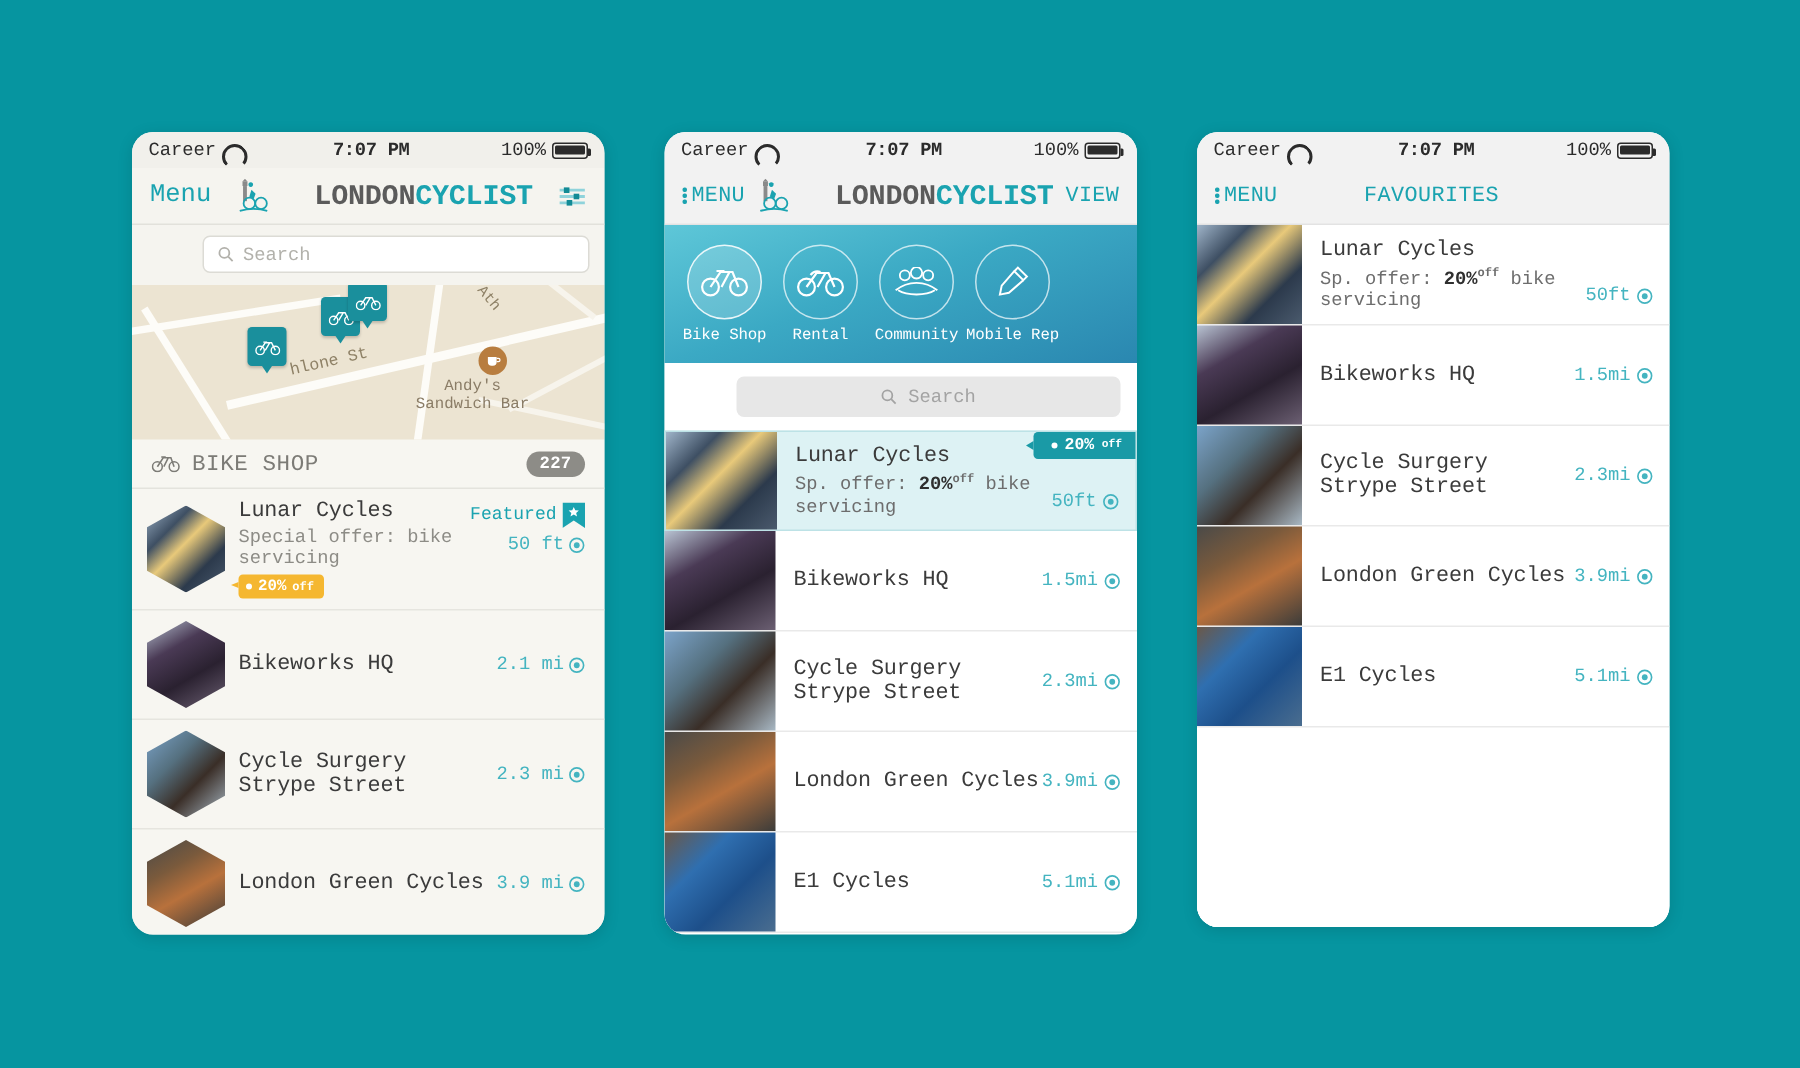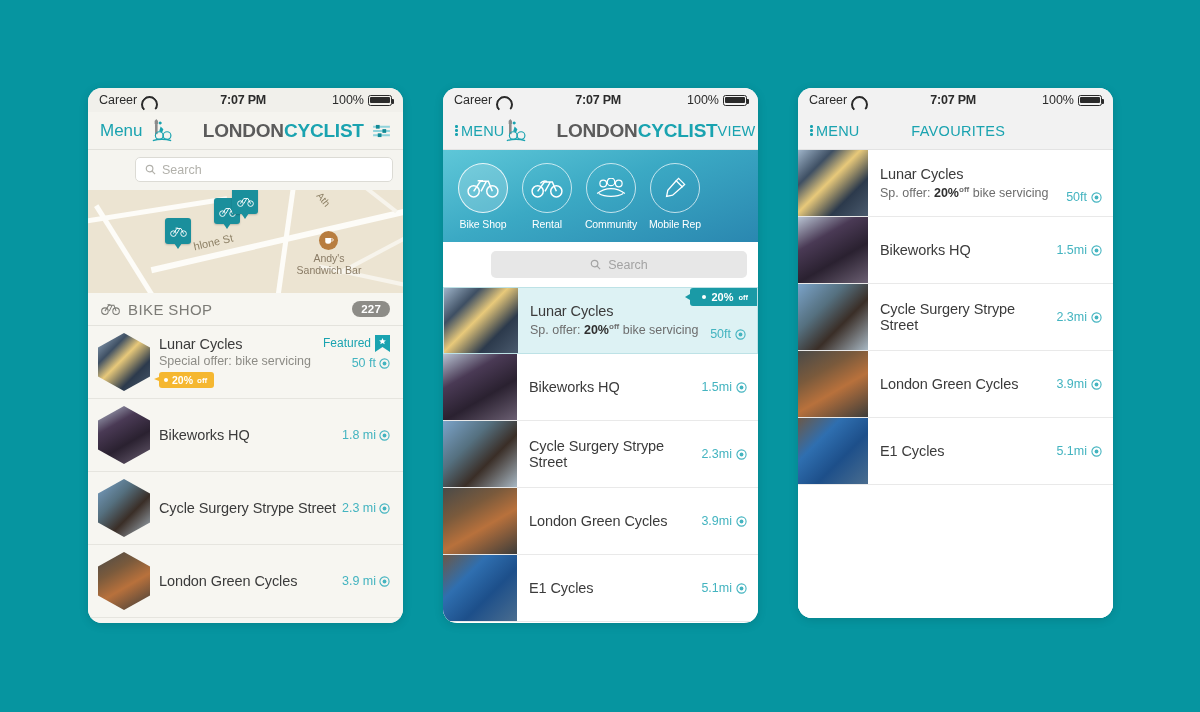--- a/index.html
+++ b/index.html
@@ -2,21 +2,21 @@
 <html><head>
 <meta charset="utf-8">
 <style>
   * { box-sizing: border-box; margin: 0; padding: 0; }
   html, body {
     width: 1200px; height: 712px;
     background: #0695a0;
     font-family: "Liberation Sans", sans-serif;
     overflow: hidden;
   }
-  .stage { position: relative; width: 1052px; height: 712px; }
+  .stage { position: relative; width: 1052px; height: 712px; font-family: Liberation Mono, monospace; }
 
   
   .phone {
     position: absolute;
     background: #fdfdfb;
     border-radius: 14px;
     overflow: hidden;
     box-shadow: 0 2px 10px rgba(0,0,0,.13);
   }
   #phone1 { left: 88px;  top: 88px;  width: 315px; height: 535px; background:#f7f6f1; }
@@ -339,21 +339,21 @@
           <path d="M4 9 L8 3 L13 3 L16 9 M8 9 L11.5 3" stroke="#fff" stroke-width="1.1" fill="none"></path>
         </svg>
       </div>
 
       <div class="poi-coffee" style="left:231px;top:41px;">
         <svg viewBox="0 0 12 10" width="10" height="9">
           <path d="M1.5 2 h7 v4 a3 3 0 0 1 -3 3 h-1 a3 3 0 0 1 -3 -3 z" fill="#fff"></path>
           <path d="M8.5 3 h1.4 a1.3 1.3 0 0 1 0 2.6 h-1.4" fill="none" stroke="#fff" stroke-width="1"></path>
         </svg>
       </div>
-      <div class="poi-label" style="left:191px;top:62px;">
+      <div class="poi-label" style="left:177px;top:62px;">
         <div>Andy's</div>
         <div>Sandwich Bar</div>
       </div>
     </div>
 
     <div class="sect-head">
       <svg width="19" height="12" viewBox="0 0 22 14">
         <circle cx="4.5" cy="9.5" r="3.8" fill="none" stroke="#7c7b76" stroke-width="1.2"></circle>
         <circle cx="17.5" cy="9.5" r="3.8" fill="none" stroke="#7c7b76" stroke-width="1.2"></circle>
         <path d="M4.5 9.5 L9 2.5 L15 2.5 L17.5 9.5 M9.5 9.5 L13 2.5" stroke="#7c7b76" stroke-width="1.2" fill="none"></path>
@@ -394,21 +394,21 @@
         </div>
       </div>
 
       <div class="row1">
         <div class="hexthumb" style="background-image:linear-gradient(150deg,#b8c3d2 0%,#4a3a55 32%,#2a2130 62%,#6b5f72 100%);"></div>
         <div class="row1-body">
           <div class="row1-name">Bikeworks HQ</div>
         </div>
         <div class="row1-right" style="align-self:center;padding-top:0;">
           <div class="dist" style="margin-top:0">
-            <span>1.8 mi</span>
+            <span>2.1 mi</span>
             <svg class="locpin" viewBox="0 0 12 12">
               <circle cx="6" cy="6" r="5" fill="none" stroke="#44b4c0" stroke-width="1.2"></circle>
               <circle cx="6" cy="6" r="2.1" fill="#44b4c0"></circle>
             </svg>
           </div>
         </div>
       </div>
 
       <div class="row1">
         <div class="hexthumb" style="background-image:linear-gradient(135deg,#7ba3c9 0%,#55707f 35%,#3a2e27 62%,#a8b8c4 100%);"></div>

